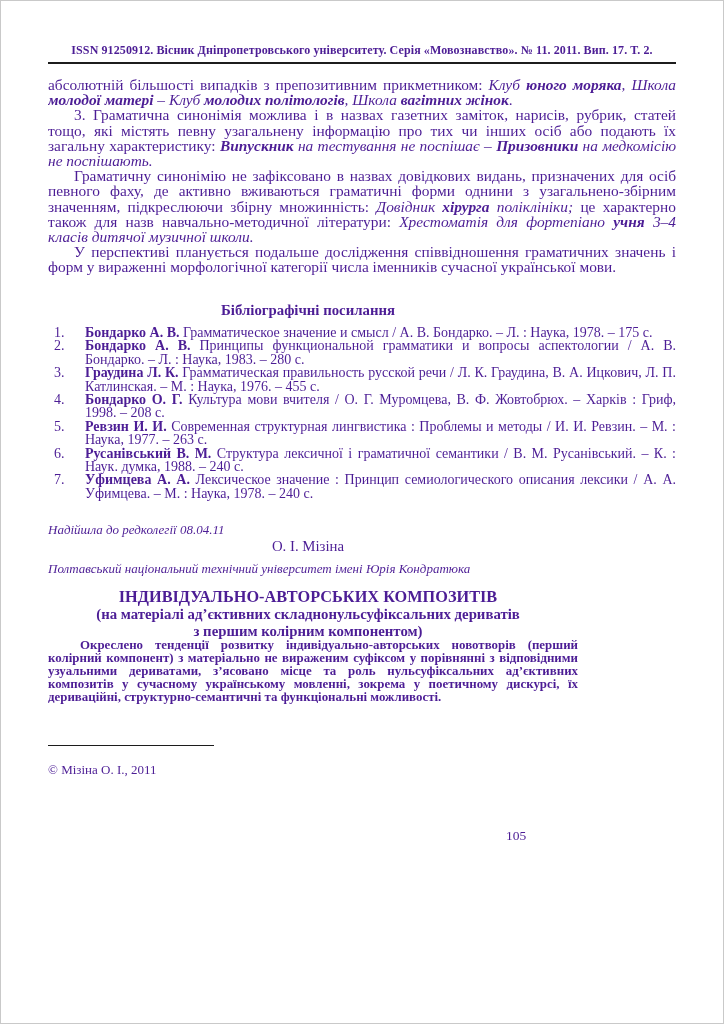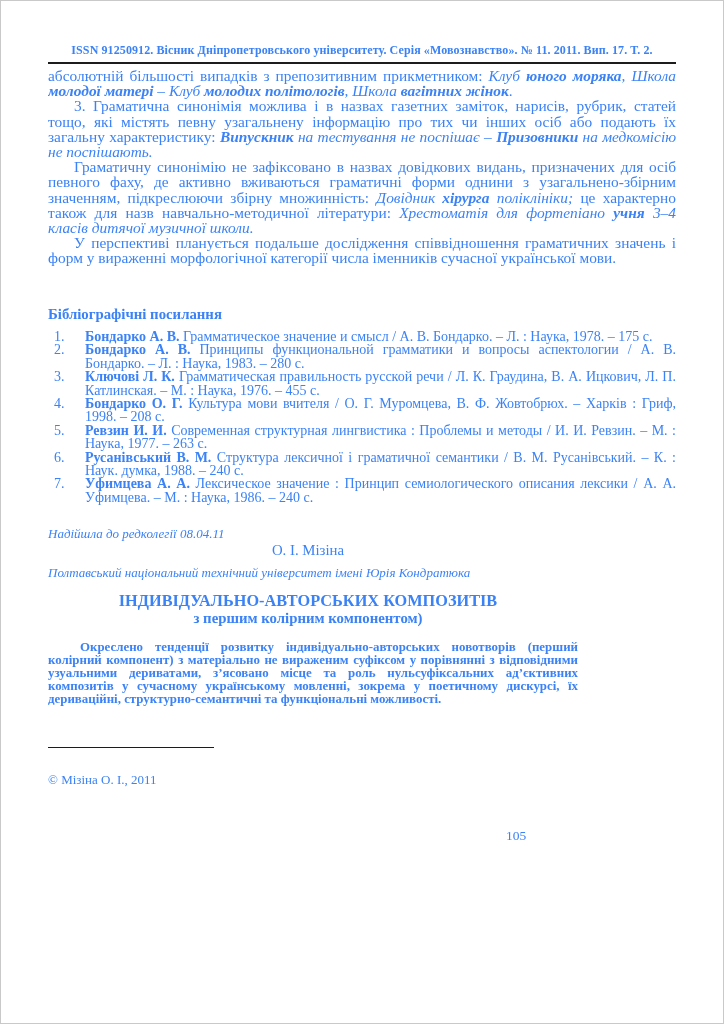--- a/index.html
+++ b/index.html
@@ -4,63 +4,63 @@
 <style>
   html,body { margin:0; padding:0; background:#ffffff; }
   .page {
     box-sizing:border-box;
     width:724px; height:1024px;
     background:#ffffff;
     border:1px solid #c9c9c9;
     padding:43px 47px 0 47px;
     position:relative;
     font-family:"Liberation Serif","DejaVu Serif",serif;
-    color:#3b82f6;
+    color:#4c1d95;
     overflow:hidden;
   }
   .issn-header {
     font-size:12px; font-weight:bold; text-align:center;
     line-height:13px; white-space:nowrap; letter-spacing:0.1px;
   }
   .header-rule { border:0; border-top:2px solid #1c1c1c; margin:5px 0 0 0; }
   .body-text {
-    margin-top:4px; height:213px; overflow:hidden;
+    margin-top:13px; height:213px; overflow:hidden;
     font-size:15.4px; line-height:15.2px; text-align:justify;
   }
   .body-text p { margin:0; }
   .body-text p.indent { text-indent:26px; }
   .run-n { font-style:normal; font-weight:normal; }
   .run-i { font-style:italic; }
   .run-bi { font-style:italic; font-weight:bold; }
   .bib-heading {
-    width:520px; text-align:left; font-weight:bold;
-    font-size:14.8px; line-height:15px; margin-top:26px;
+    width:520px; text-align:center; font-weight:bold;
+    font-size:14.8px; line-height:15px; margin-top:13px;
   }
   .bib-list {
     margin-top:8px; height:189px; overflow:hidden;
     font-size:14px; line-height:13.4px;
   }
   .bib-item { position:relative; padding-left:37px; text-align:justify; }
   .bib-num { position:absolute; left:6px; top:0; }
   .bib-author { font-weight:bold; }
   .received { margin-top:8px; font-style:italic; font-size:13px; line-height:13px; }
   .udc { margin-top:28px; font-weight:bold; font-size:14.8px; line-height:15px; }
   .author-name { width:520px; text-align:center; font-size:14.8px; line-height:15px; margin-top:3px; }
   .affiliation { width:520px; text-align:left; font-style:italic; font-size:13px; line-height:13px; margin-top:8px; }
   .title-block { width:520px; text-align:center; font-weight:bold; margin-top:14px; line-height:16.8px; }
   .title-caps { font-size:16.3px; }
   .title-sub  { font-size:14.8px; }
   .abstract-block {
-    width:530px; margin-top:14px; height:104px; overflow:hidden;
+    width:530px; height:104px; overflow:hidden;
     font-size:12.9px; line-height:13px; text-align:justify; font-weight:bold;
   }
   .abstract-block p { margin:0; text-indent:32px; }
   .keywords { font-style:italic; }
   .footnote-rule { border:0; border-top:1.5px solid #1c1c1c; width:166px; margin:2px 0 0 0; }
-  .copyright { margin-top:25px; font-size:13px; line-height:13px; }
+  .copyright { margin-top:17px; font-size:13px; line-height:13px; }
   .page-number { position:absolute; left:505px; top:827px; font-size:13.5px; }
 </style>
 </head>
 <body>
 
 <div class="page">
 
   <div class="issn-header">ISSN 91250912. Вісник Дніпропетровського університету. Серія «Мовознавство». № 11. 2011. Вип. 17. Т. 2.</div>
   <hr class="header-rule">
 
@@ -74,45 +74,46 @@
   <div class="bib-heading">Бібліографічні посилання</div>
 
   <div class="bib-list">
     <div class="bib-item">
       <span class="bib-num">1.</span><span class="bib-author">Бондарко А. В.</span><span> Грамматическое значение и смысл / А. В. Бондарко. – Л. : Наука, 1978. – 175 с.</span>
     </div>
     <div class="bib-item">
       <span class="bib-num">2.</span><span class="bib-author">Бондарко А. В.</span><span> Принципы функциональной грамматики и вопросы аспектологии / А. В. Бондарко. – Л. : Наука, 1983. – 280 с.</span>
     </div>
     <div class="bib-item">
-      <span class="bib-num">3.</span><span class="bib-author">Ключові Л. К.</span><span> Грамматическая правильность русской речи / Л. К. Граудина, В. А. Ицкович, Л. П. Катлинская. – М. : Наука, 1976. – 455 с.</span>
+      <span class="bib-num">3.</span><span class="bib-author">Граудина Л. К.</span><span> Грамматическая правильность русской речи / Л. К. Граудина, В. А. Ицкович, Л. П. Катлинская. – М. : Наука, 1976. – 455 с.</span>
     </div>
     <div class="bib-item">
       <span class="bib-num">4.</span><span class="bib-author">Бондарко О. Г.</span><span> Культура мови вчителя / О. Г. Муромцева, В. Ф. Жовтобрюх. – Харків : Гриф, 1998. – 208 с.</span>
     </div>
     <div class="bib-item">
       <span class="bib-num">5.</span><span class="bib-author">Ревзин И. И.</span><span> Современная структурная лингвистика : Проблемы и методы / И. И. Ревзин. – М. : Наука, 1977. – 263 с.</span>
     </div>
     <div class="bib-item">
       <span class="bib-num">6.</span><span class="bib-author">Русанівський В. М.</span><span> Структура лексичної і граматичної семантики / В. М. Русанівський. – К. : Наук. думка, 1988. – 240 с.</span>
     </div>
     <div class="bib-item">
-      <span class="bib-num">7.</span><span class="bib-author">Уфимцева А. А.</span><span> Лексическое значение : Принцип семиологического описания лексики / А. А. Уфимцева. – М. : Наука, 1986. – 240 с.</span>
+      <span class="bib-num">7.</span><span class="bib-author">Уфимцева А. А.</span><span> Лексическое значение : Принцип семиологического описания лексики / А. А. Уфимцева. – М. : Наука, 1978. – 240 с.</span>
     </div>
   </div>
 
   <div class="received">Надійшла до редколегії 08.04.11</div>
 
 
   <div class="author-name">О. І. Мізіна</div>
 
   <div class="affiliation">Полтавський національний технічний університет імені Юрія Кондратюка</div>
 
   <div class="title-block">
     <div class="title-caps">ІНДИВІДУАЛЬНО-АВТОРСЬКИХ КОМПОЗИТІВ</div>
+    <div class="title-sub">(на матеріалі ад’єктивних складнонульсуфіксальних дериватів</div>
     <div class="title-sub">з першим колірним компонентом)</div>
   </div>
 
   <div class="abstract-block">
     <p>Окреслено тенденції розвитку індивідуально-авторських новотворів (перший колірний компонент) з матеріально не вираженим суфіксом у порівнянні з відповідними узуальними дериватами, з’ясовано місце та роль нульсуфіксальних ад’єктивних композитів у сучасному українському мовленні, зокрема у поетичному дискурсі, їх дериваційні, структурно-семантичні та функціональні можливості.</p>
   </div>
 
   <hr class="footnote-rule">
   <div class="copyright">© Мізіна О. І., 2011</div>
 

